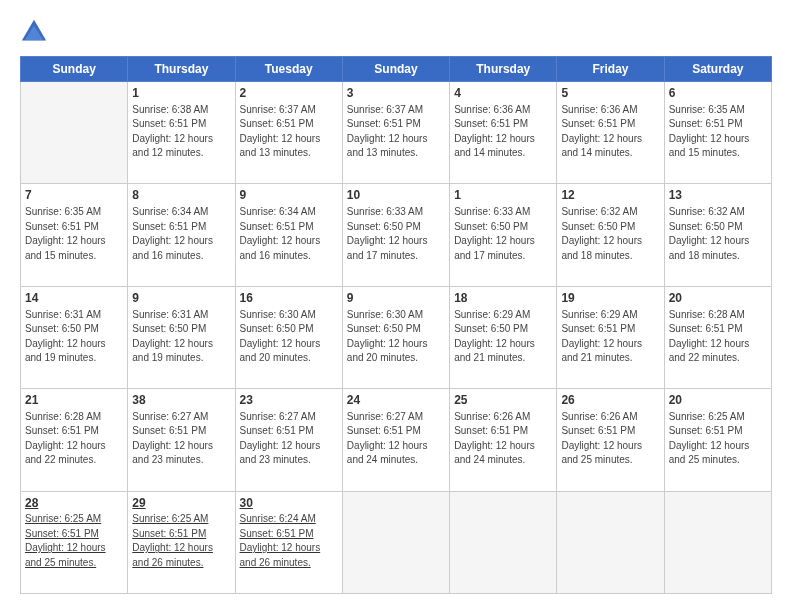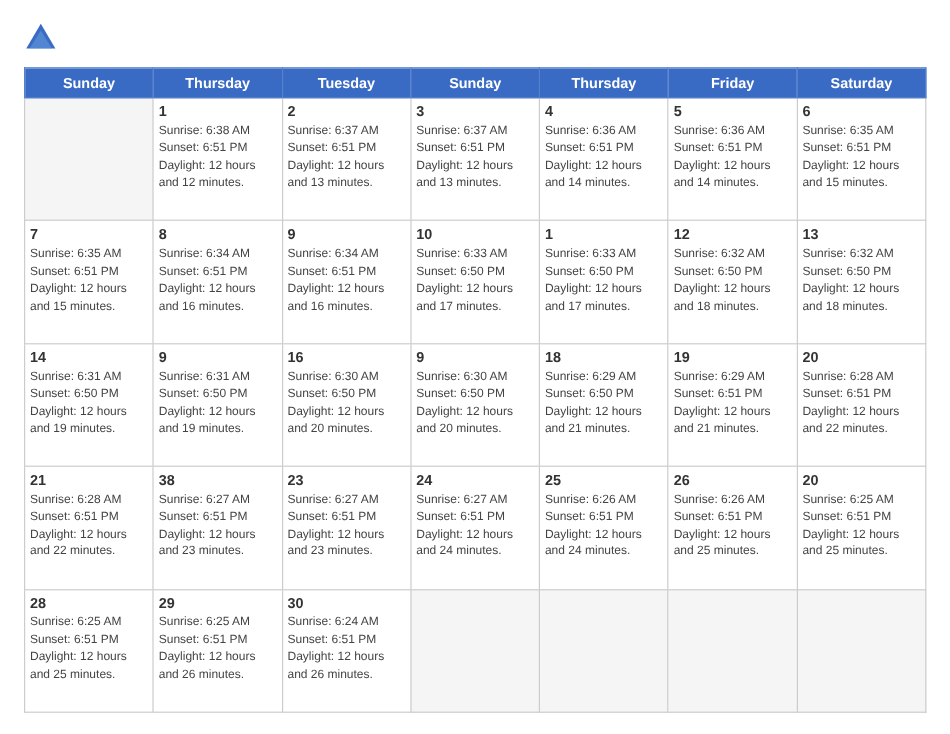--- a/index.html
+++ b/index.html
@@ -91,20 +91,21 @@
     .day-info {
       color: #444;
       font-size: 10px;
       line-height: 1.45;
     }
     .week-row td {
       height: 78px;
     }
     .last-row td {
       height: 68px;
+      text-decoration: underline;
     }
   </style>
 </head>
 <body>
 
 <div class="page">
   <div class="header">
     <div class="logo">
       <svg class="logo-icon" viewBox="0 0 30 30">
         <polygon points="15,2 28,24 2,24" fill="#3a6bc4"></polygon>

